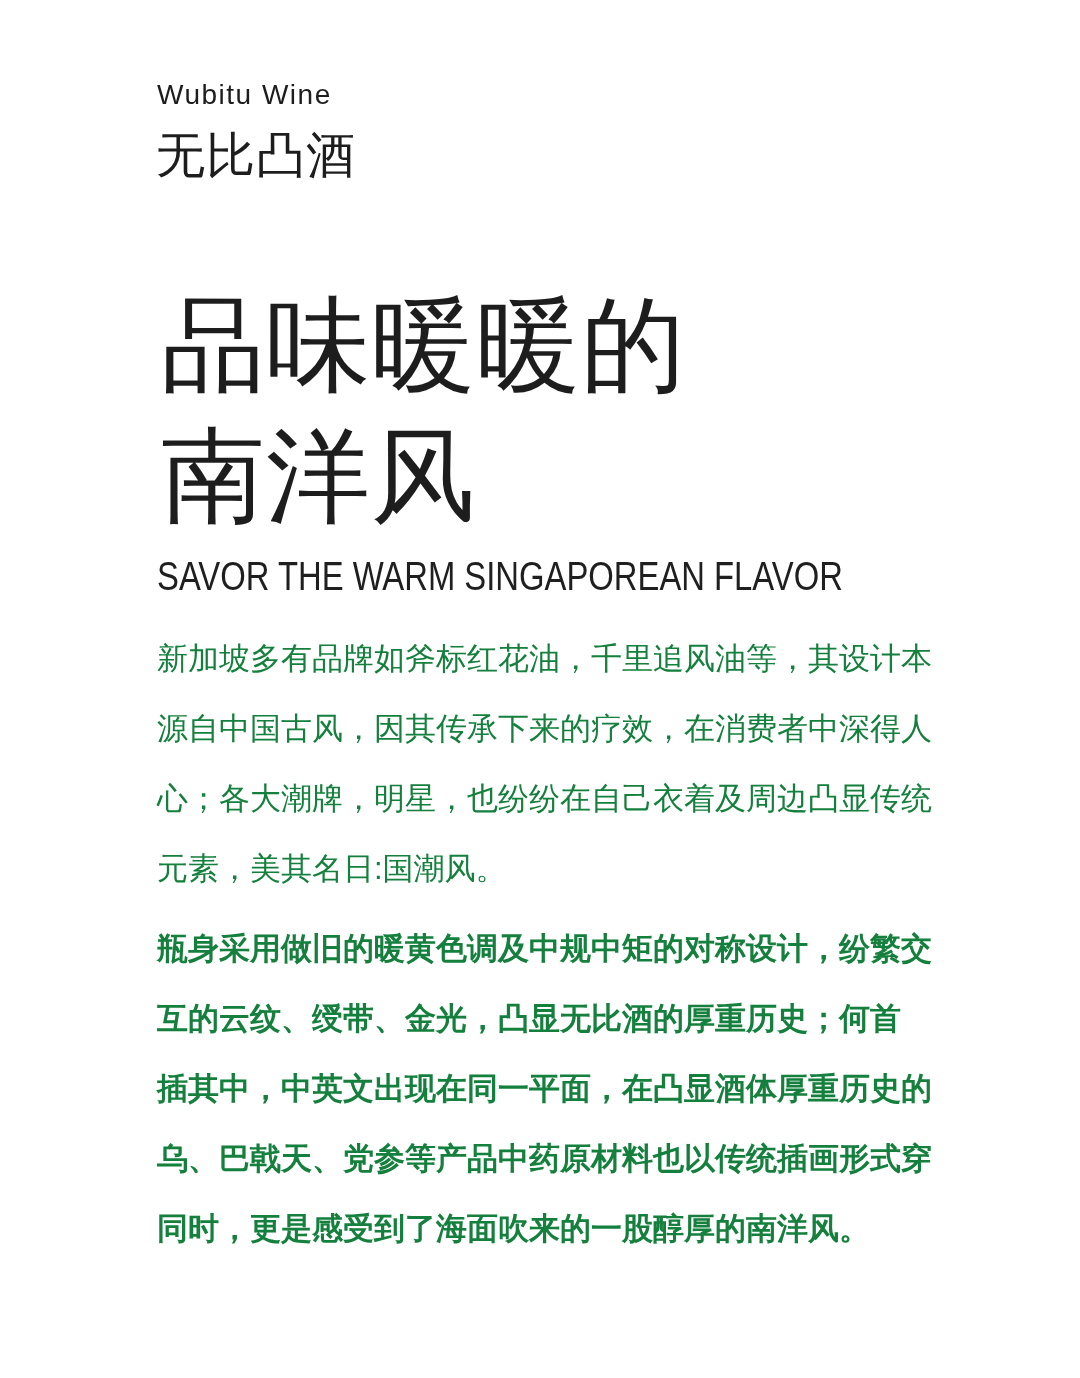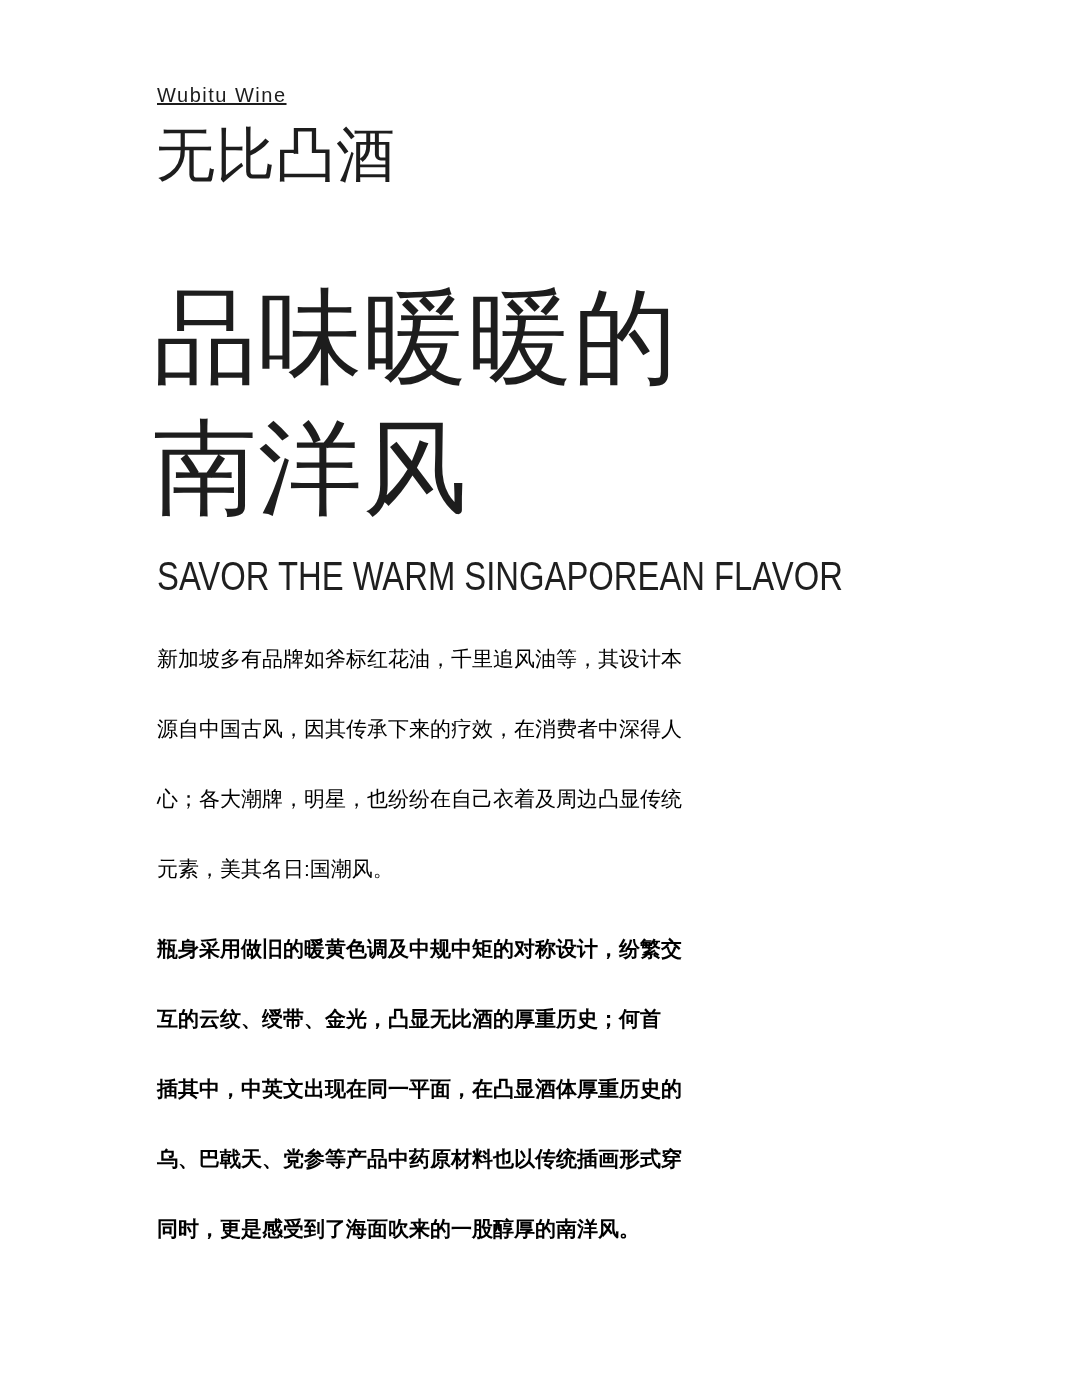--- a/index.html
+++ b/index.html
@@ -13,32 +13,31 @@
     height: 1378px;
     background: #ffffff;
     overflow: hidden;
     font-family: "Liberation Sans", "DejaVu Sans", sans-serif;
     color: #1d1d1d;
   }
   .brand-en {
     position: absolute;
     left: 157px;
     top: 78px;
-    font-size: 20px;
+    font-size: 28px;
     line-height: 34px;
     letter-spacing: 1.5px;
     font-weight: 400;
     white-space: nowrap;
-    text-decoration: underline;
   }
   .brand-cn {
     position: absolute;
     left: 156px;
     top: 128px;
-    font-size: 59px;
+    font-size: 49px;
     line-height: 54px;
     letter-spacing: 1px;
     font-weight: 400;
     white-space: nowrap;
   }
   .headline {
     position: absolute;
     left: 153px;
     top: 272px;
     font-size: 104px;
@@ -58,42 +57,42 @@
     white-space: nowrap;
     transform: scaleX(0.82);
     transform-origin: left center;
     color: #1f1f1f;
   }
   .body-copy {
     position: absolute;
     left: 157px;
     top: 624px;
     width: 790px;
-    font-size: 21px;
+    font-size: 31px;
     line-height: 70px;
     font-weight: 400;
-    color: #000000;
+    color: #15803d;
   }
   .paragraph { margin: 0 0 10px 0; }
   .paragraph:last-child { margin-bottom: 0; font-weight: bold; }
   .paragraph .para-line {
     display: block;
     white-space: nowrap;
   }
 </style>
 </head>
 <body>
 
 <div class="page">
 
   <div class="brand-en">Wubitu Wine</div>
 
   <div class="brand-cn">无比凸酒</div>
 
-  <h1 class="headline" style="margin:0;">
+  <h1 class="headline" style="margin:8px;">
     <span class="headline-line">品味暖暖的</span>
     <span class="headline-line">南洋风</span>
   </h1>
 
   <div class="subtitle">SAVOR THE WARM SINGAPOREAN FLAVOR</div>
 
   <div class="body-copy">
     <p class="paragraph">
       <span class="para-line">新加坡多有品牌如斧标红花油，千里追风油等，其设计本</span>
       <span class="para-line">源自中国古风，因其传承下来的疗效，在消费者中深得人</span>

